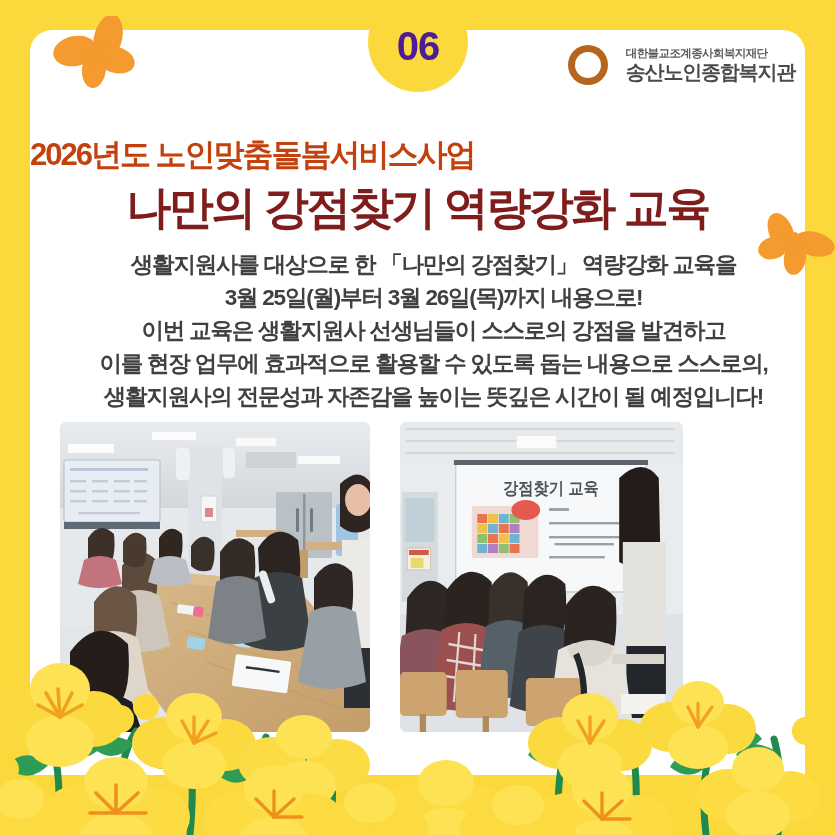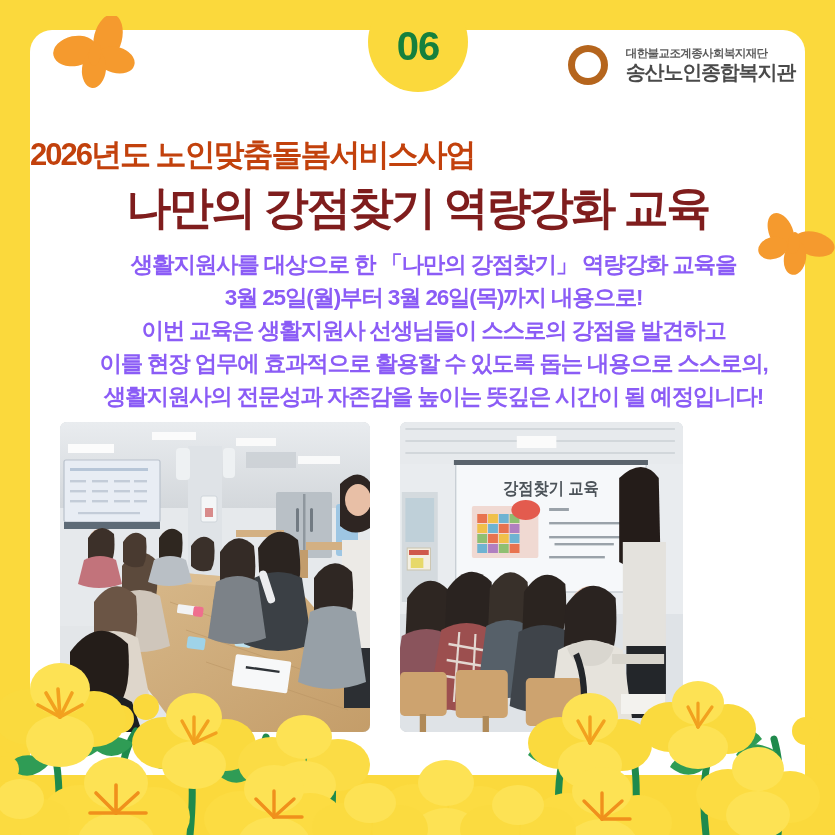--- a/index.html
+++ b/index.html
@@ -21,21 +21,21 @@
   }
 
   
   .badge{
     position:absolute;left:368px;top:-8px;width:100px;height:100px;
     border-radius:50%;background:#fbd93c;
     display:flex;align-items:center;justify-content:center;
     z-index:6;
   }
   .badge span{
-    font-size:40px;font-weight:700;color:#15803d;letter-spacing:-1px;
+    font-size:40px;font-weight:700;color:#4c1d95;letter-spacing:-1px;
     transform:translateY(4px);
   }
 
   
   .logo{
     position:absolute;right:40px;top:45px;
     display:flex;align-items:center;gap:18px;z-index:6;
   }
   .logo-mark{
     width:40px;height:40px;border-radius:50%;
@@ -61,21 +61,21 @@
   }
   .title{
     position:absolute;left:0;right:0;top:148px;text-align:center;
     font-size:45px;font-weight:900;color:#7f1d1d;letter-spacing:-2.5px;
     white-space:nowrap;
   }
 
   
   .body-text{
     position:absolute;left:0;right:0;top:218px;text-align:center;
-    font-size:22.5px;font-weight:700;color:#8b5cf6;letter-spacing:-1.2px;
+    font-size:22.5px;font-weight:700;color:#404040;letter-spacing:-1.2px;
     line-height:33px;
     padding-left:32px;
   }
   .body-text p{margin:0;white-space:nowrap;}
 
   
   .photo{
     position:absolute;border-radius:7px;overflow:hidden;
     background:#c9cdd2;
   }

